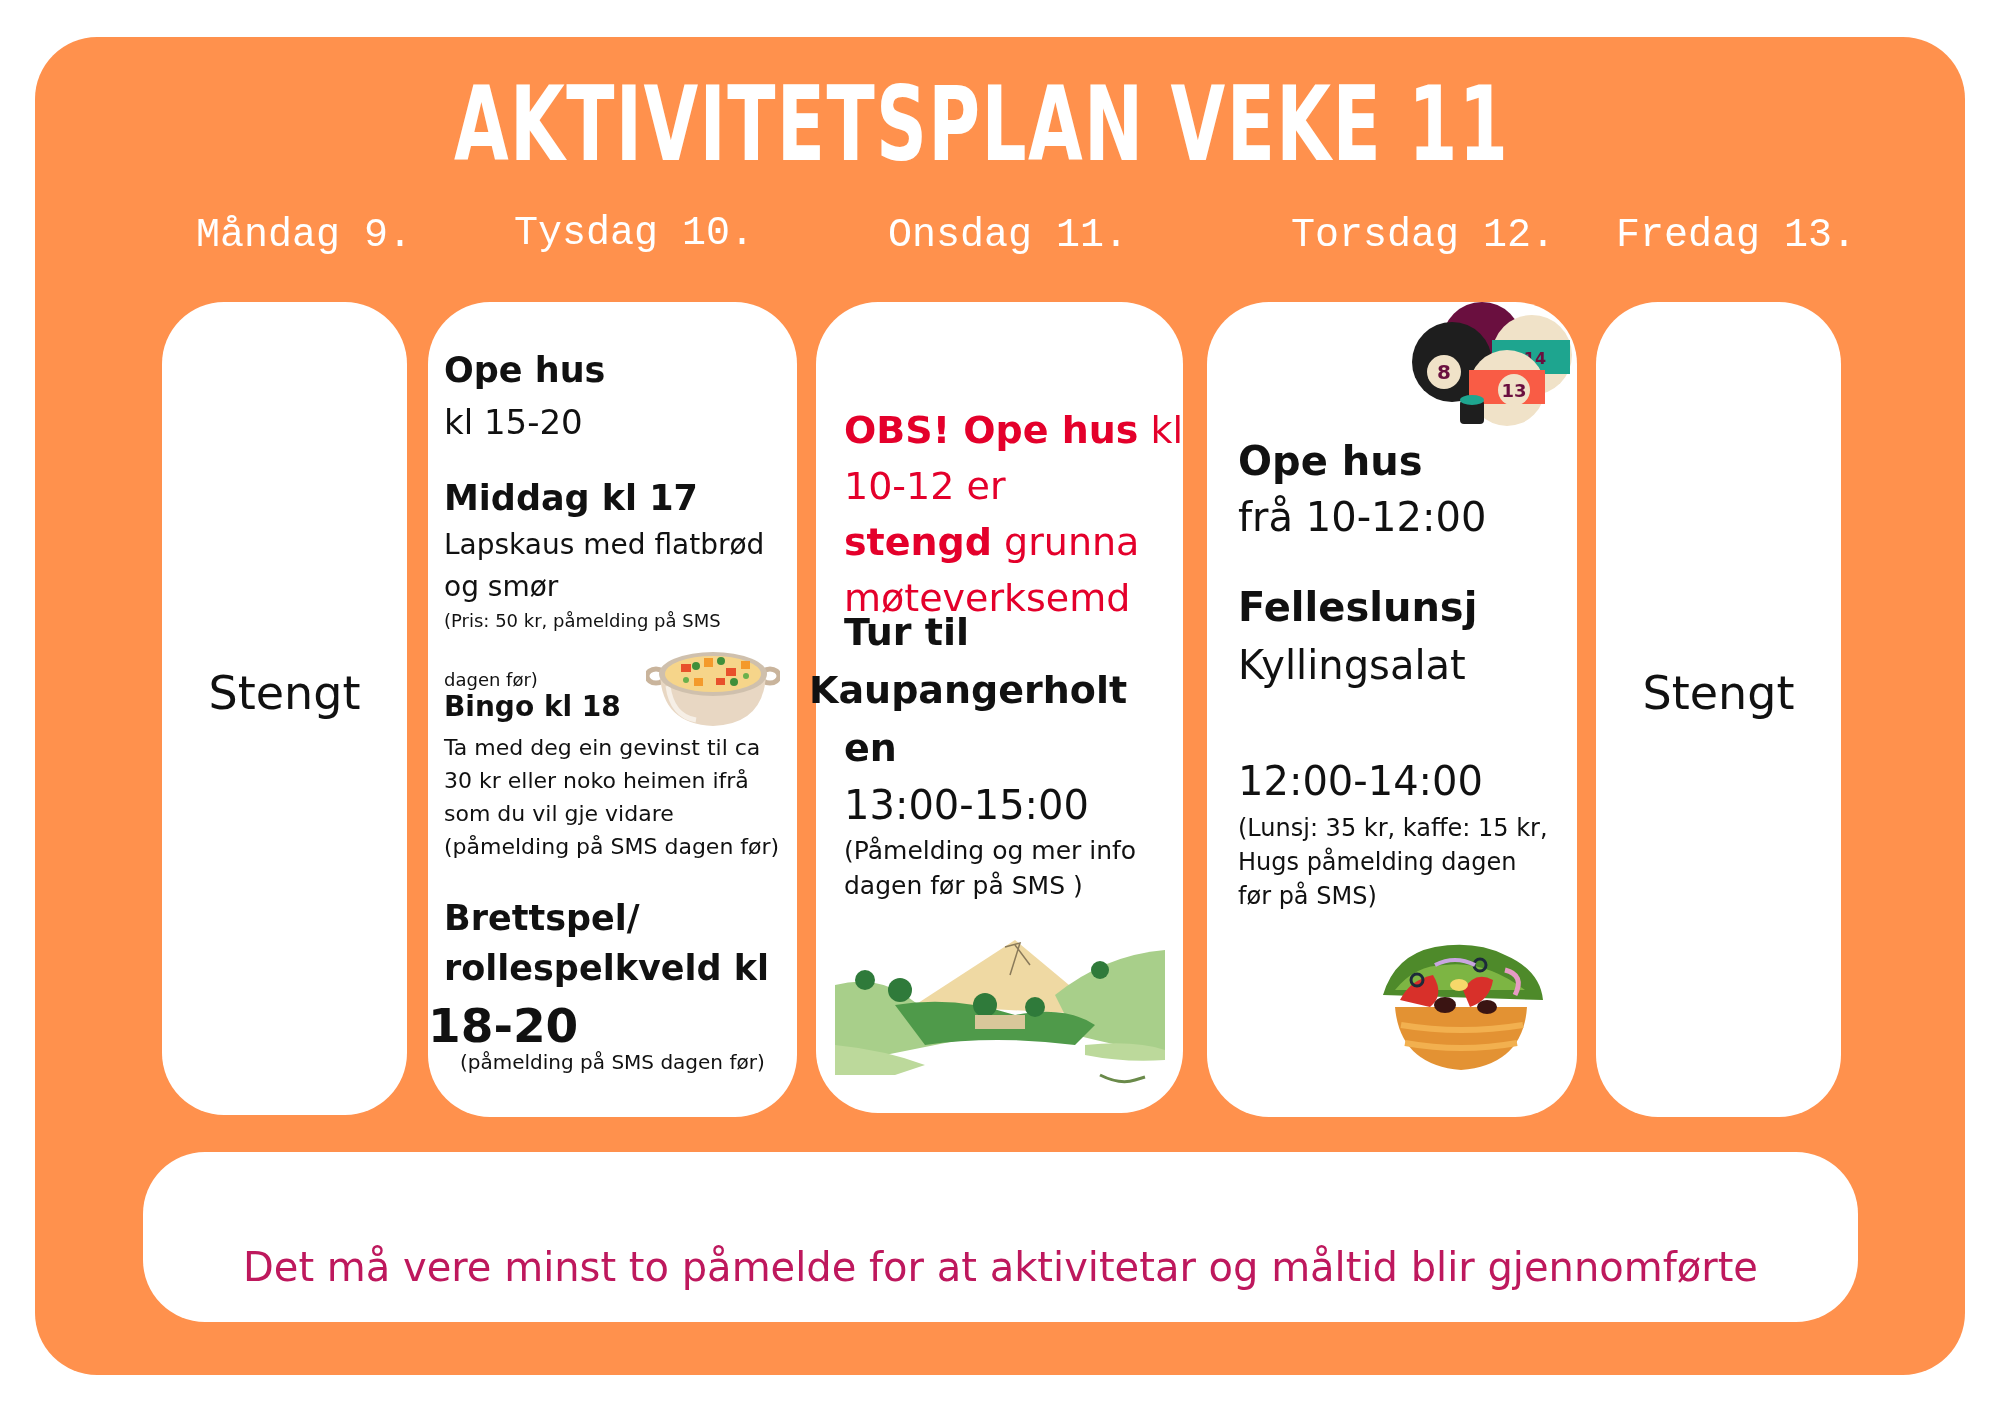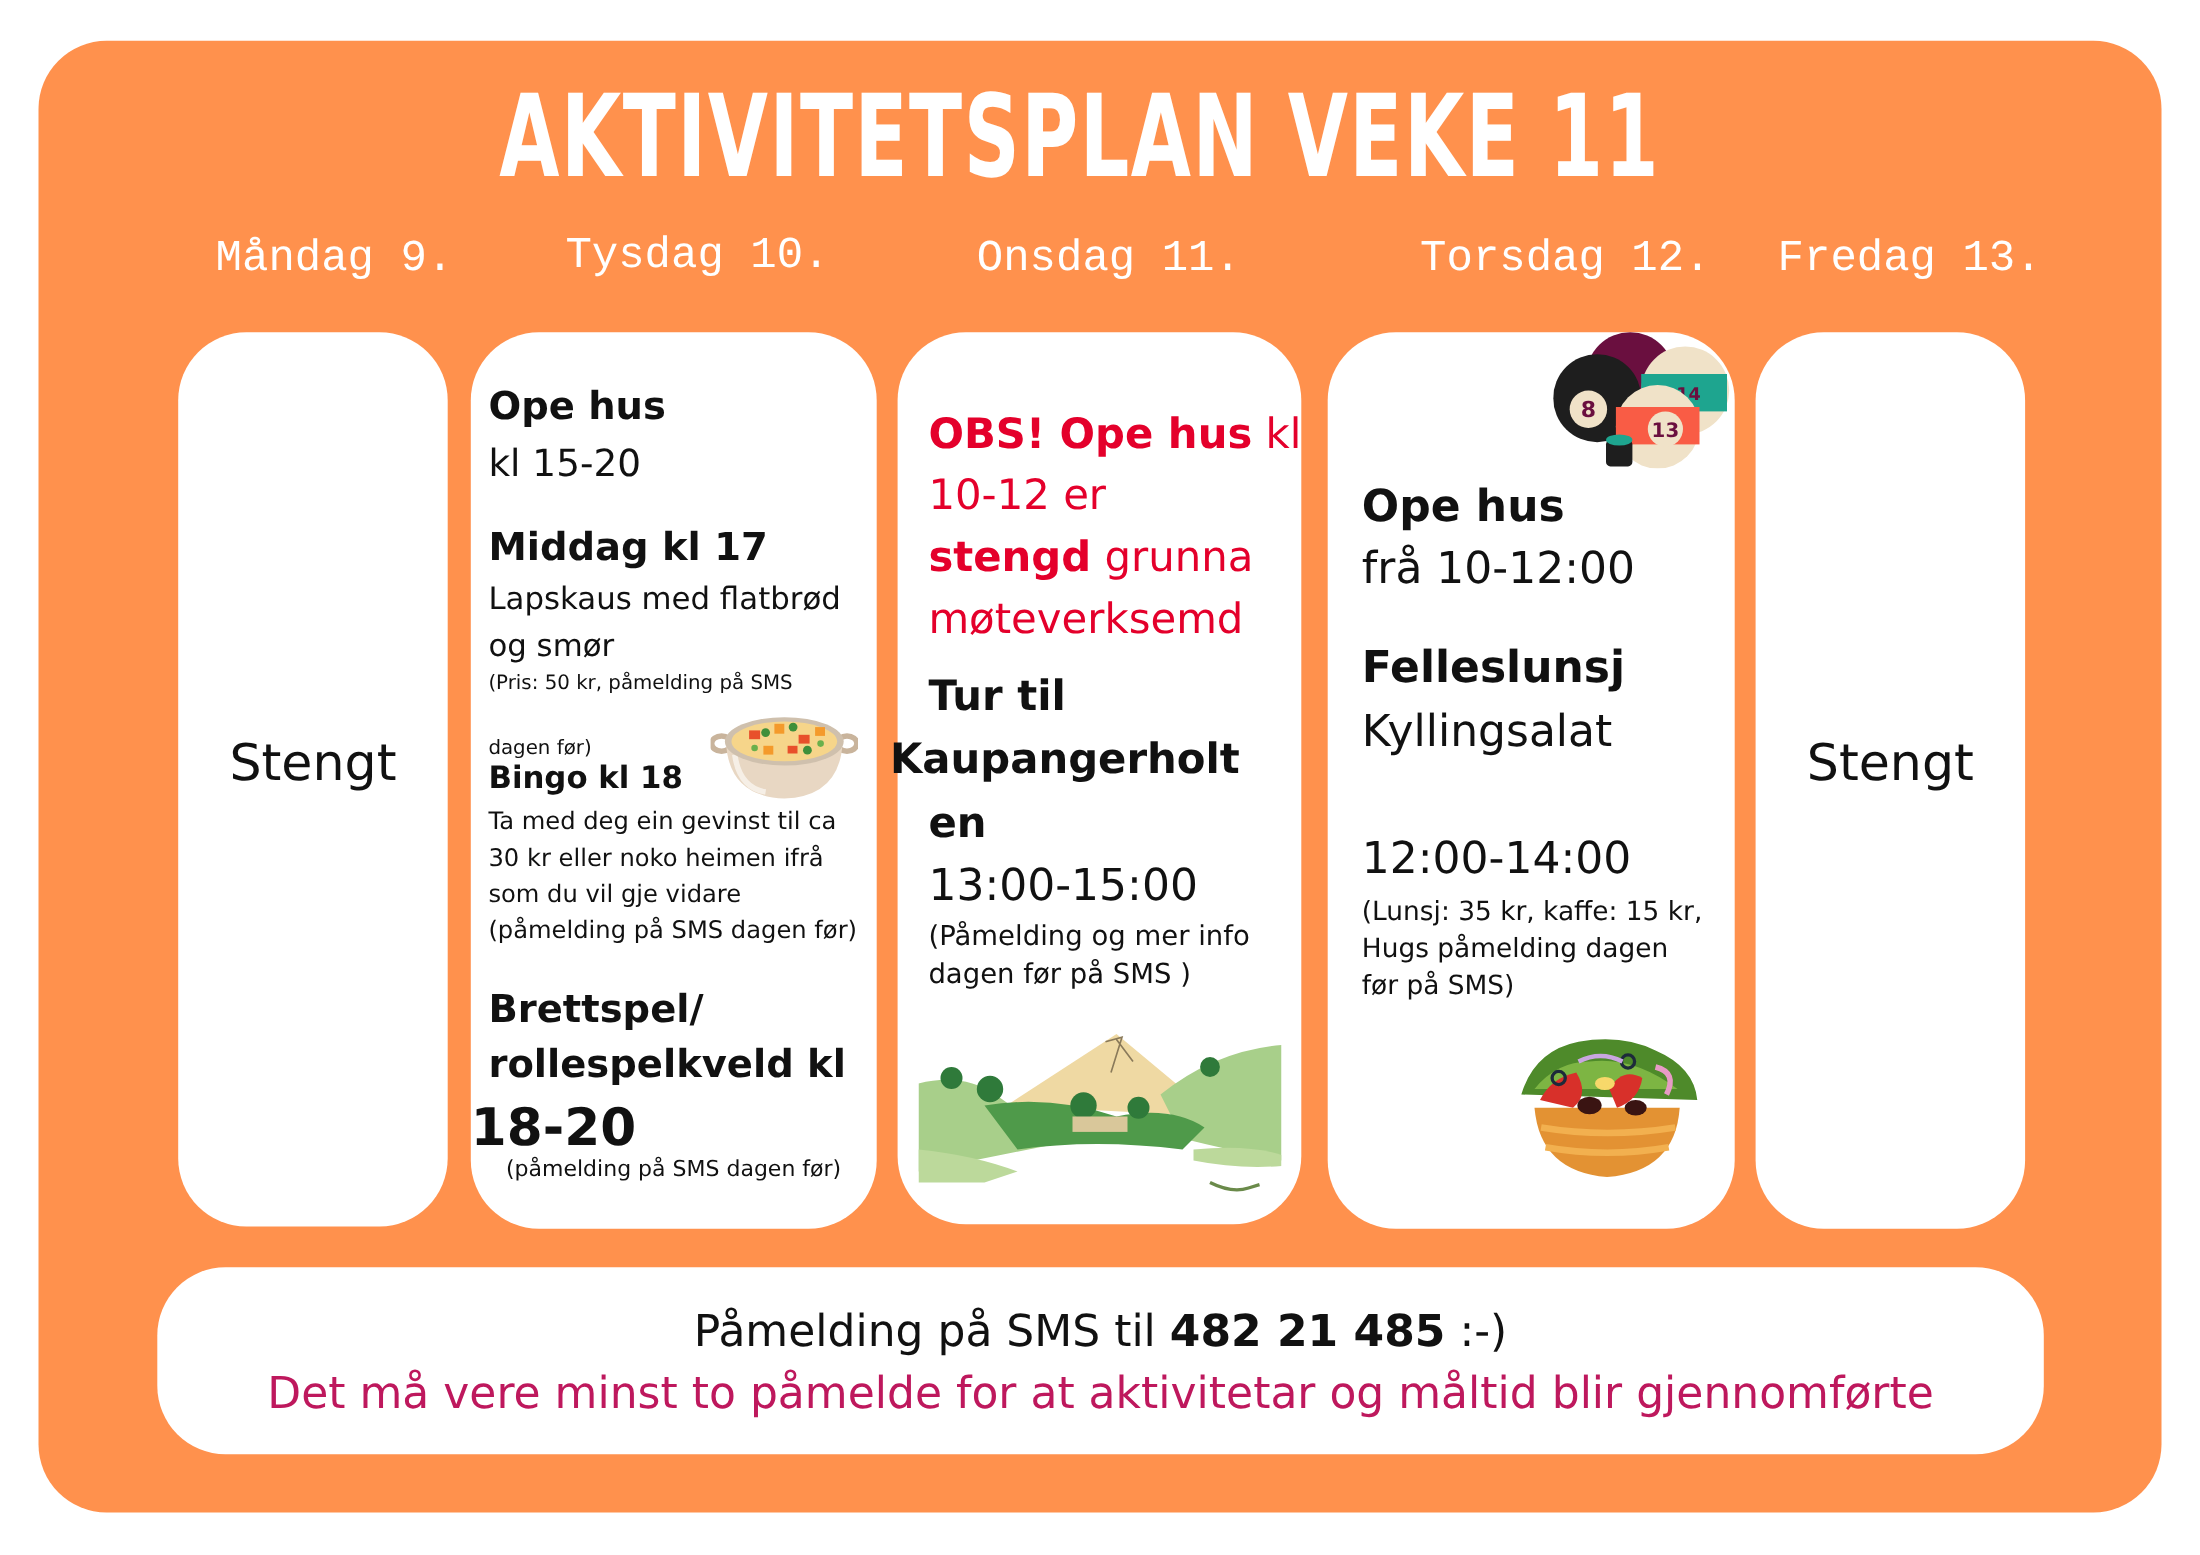--- a/index.html
+++ b/index.html
@@ -26,21 +26,21 @@
   .card {
     position: absolute; background: #ffffff; border-radius: 62px; top: 302px;
     box-sizing: border-box;
   }
   .stengt {
     position: absolute; left: 0; right: 0; text-align: center; top: 666px;
     font-family: "DejaVu Sans", sans-serif; font-size: 46px; color: #111;
   }
   .txt { position: absolute; color: #111; font-family: "DejaVu Sans", sans-serif; white-space: nowrap; }
   .b { font-weight: bold; }
-  .red { color: #E4002B; }
+  .red { color: #E4002B; margin-top: 36px; }
   .banner {
     position: absolute; left: 143px; top: 1152px; width: 1715px; height: 170px;
     background: #ffffff; border-radius: 62px; text-align: center;
   }
   .banner .l1 { position: absolute; left: 0; right: 0; top: 36px; font-size: 40px; color: #111; font-family: "DejaVu Sans", sans-serif; }
   .banner .l2 { position: absolute; left: 0; right: 0; top: 92px; font-size: 40px; color: #be185d; font-family: "DejaVu Sans", sans-serif; }
   .ill { position: absolute; }
 </style>
 </head>
 <body>
@@ -165,15 +165,14 @@
   <circle cx="105" cy="30" r="6" fill="none" stroke="#1d2a3a" stroke-width="3"></circle>
   <path d="M130 35 Q150 40 140 60" stroke="#e79bc5" stroke-width="5" fill="none"></path>
   <path d="M60 30 Q80 20 100 30" stroke="#c9a6e0" stroke-width="4" fill="none"></path>
   <ellipse cx="84" cy="50" rx="9" ry="6" fill="#f7d86a"></ellipse>
 </svg>
 
 <div class="card" style="left:1596px; width:245px; height:815px;"></div>
 <div class="stengt" style="left:1596px; width:245px; right:auto;">Stengt</div>
 
 <div class="banner">
-  <div class="l1"><span>Påmelding på SMS til </span><span class="b">482 21 485</span><span> :-)</span></div>
   <div class="l2">Det må vere minst to påmelde for at aktivitetar og måltid blir gjennomførte</div>
 </div>
 
 </body></html>

